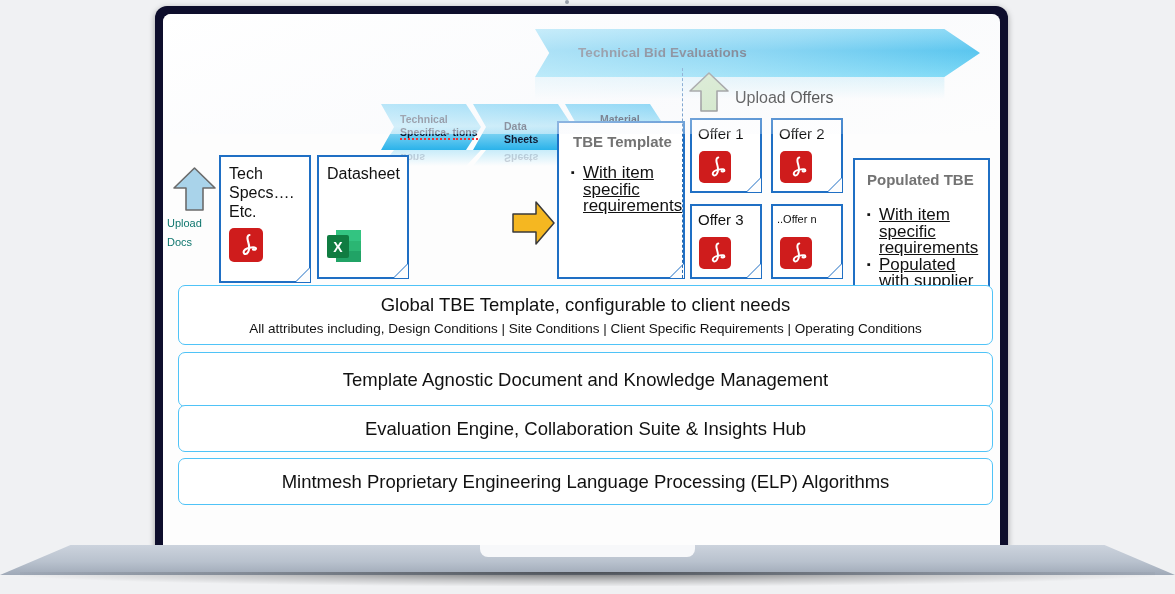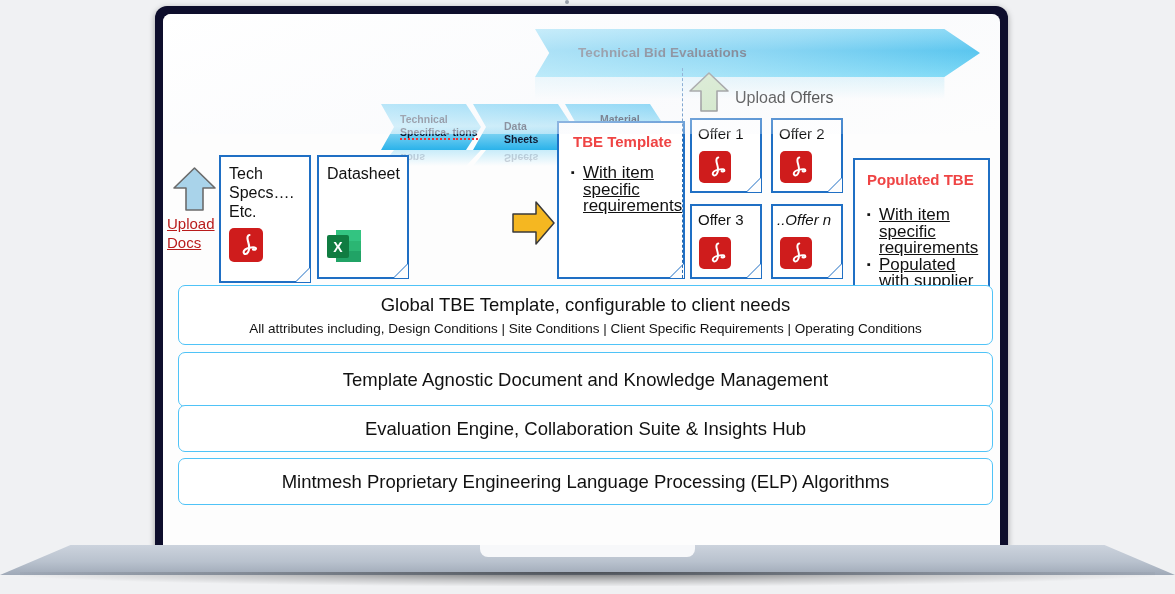--- a/index.html
+++ b/index.html
@@ -175,21 +175,21 @@
     background: #107c41; border-radius: 2px;
     color: #fff; font-size: 14px; font-weight: bold;
     display: flex; align-items: center; justify-content: center;
     font-family: "Liberation Sans", sans-serif;
     z-index: 2;
   }
   .arrow-up-wrap { position: absolute; }
 
   
   .callout-head {
-    position: absolute; font-size: 15px; font-weight: bold; color: #ef4444;
+    position: absolute; font-size: 15px; font-weight: bold; color: #737373;
   }
   .bullets {
     position: absolute; font-size: 17px; color: #111; line-height: 16.5px; text-decoration: underline;
   }
   .bullets li { list-style: none; position: relative; padding-left: 12px; }
   .bullets li::before {
     content: "▪"; position: absolute; left: 0; top: -1px; font-size: 11px; color: #111;
   }
 
   
@@ -247,21 +247,21 @@
         <div class="squig">tions</div>
       </div>
 
       <div class="chev-refl-txt f1">tions</div>
       <div class="chev-refl-txt f2">Sheets</div>
       <div class="chev-refl-txt f3">tions</div>
 
       <svg class="arrow-up-wrap" style="left:9px; top:152px; width:45px; height:46px;" viewBox="0 0 45 46">
         <polygon points="22.5,2 43,22 31,22 31,44 14,44 14,22 2,22" fill="#a9d3ea" stroke="#6b6b6b" stroke-width="1.6" stroke-linejoin="round"></polygon>
       </svg>
-      <div style="position:absolute; left:4px; top:200px; font-size:15px; color:#b91c1c; line-height:19px;text-decoration:underline;">
+      <div style="position:absolute; left:4px; top:200px; font-size:11px; color:#0f766e; line-height:19px;">
         <div>Upload</div>
         <div>Docs</div>
       </div>
 
       <div class="doc" style="left:56px; top:141px; width:92px; height:128px;">
         <div class="doc-title" style="left:8px; top:7px;">
           <div>Tech</div>
           <div>Specs….</div>
           <div>Etc.</div>
         </div>
@@ -334,21 +334,21 @@
         <div class="pdf-icon" style="left:7px; top:31px; width:32px; height:32px;">
           <svg class="pdf-glyph" viewBox="0 0 34 34">
             <path d="M20.5 7 C18.8 7 18.2 9 18.6 11.4 C19 13.8 20.2 16.4 20.2 19.4 C20.2 23 18.6 26 16.6 26 C15.3 26 14.6 25.1 14.6 24.1 C14.6 21.8 17.6 20.2 22.2 19.5 C25 19.1 27 19.4 27 20.6 C27 21.6 25.6 22 24 21.6" fill="none" stroke="#ffffff" stroke-width="2.1" stroke-linecap="round"></path>
           </svg>
         </div>
         <div class="fold-tri"></div>
         <div class="fold-inner"></div>
       </div>
 
       <div class="doc" style="left:608px; top:190px; width:72px; height:75px;">
-        <div class="doc-title" style="left:4px; top:4px; font-size:15px;font-style:italic;">..Offer n</div>
+        <div class="doc-title" style="left:4px; top:4px; font-size:11px;">..Offer n</div>
         <div class="pdf-icon" style="left:7px; top:31px; width:32px; height:32px;">
           <svg class="pdf-glyph" viewBox="0 0 34 34">
             <path d="M20.5 7 C18.8 7 18.2 9 18.6 11.4 C19 13.8 20.2 16.4 20.2 19.4 C20.2 23 18.6 26 16.6 26 C15.3 26 14.6 25.1 14.6 24.1 C14.6 21.8 17.6 20.2 22.2 19.5 C25 19.1 27 19.4 27 20.6 C27 21.6 25.6 22 24 21.6" fill="none" stroke="#ffffff" stroke-width="2.1" stroke-linecap="round"></path>
           </svg>
         </div>
         <div class="fold-tri"></div>
         <div class="fold-inner"></div>
       </div>
 
       <div class="doc" style="left:690px; top:104px; width:137px; height:161px;margin-top:40px;">

